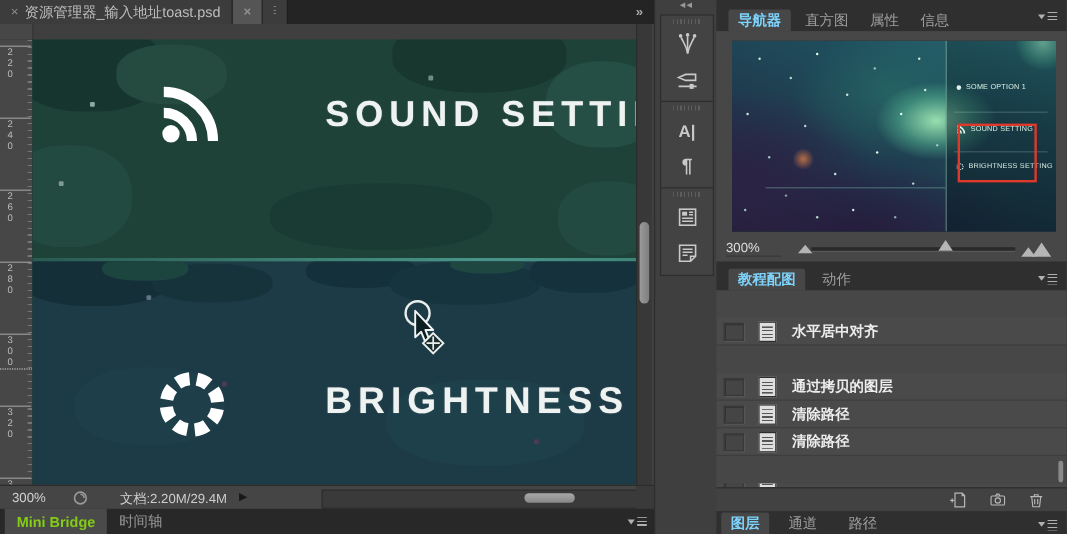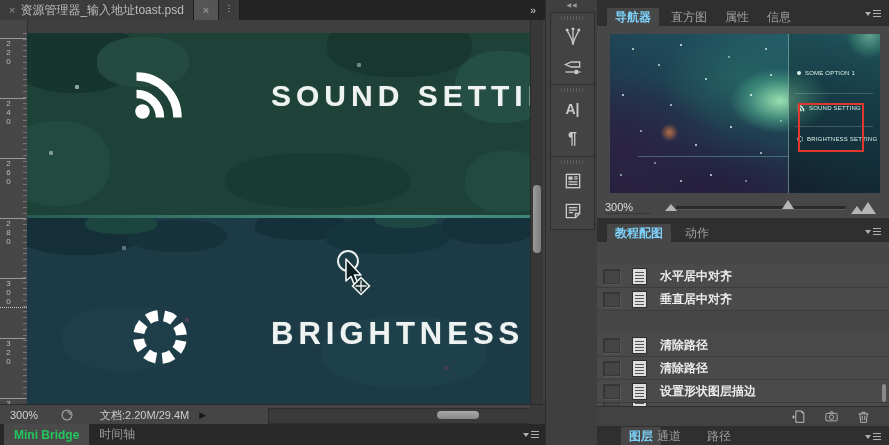--- a/index.html
+++ b/index.html
@@ -54,21 +54,21 @@
   #zoom-field{margin-left:10px;width:50px;color:#d2d2d2;}
   #doc-info{margin-left:26px;}
   #status-arrow{margin-left:10px;color:#181818;font-size:9px;font-family:"DejaVu Sans",sans-serif;}
   #hscroll{position:absolute;left:268px;top:3px;width:262px;height:14px;background:#3a3a3a;border:1px solid #2e2e2e;}
   #hscroll .thumb{position:absolute;left:168px;top:2px;width:42px;height:8px;border-radius:4px;
         background:linear-gradient(180deg,#a8a8a8,#888888);}
   #status-corner{position:absolute;left:530px;top:0;width:15px;height:20px;background:#3a3a3a;}
   
   #bottombar{left:0;top:424px;width:545px;height:21px;background:#282828;display:flex;align-items:stretch;}
   .bb-tab{display:flex;align-items:center;padding:0 10px;font-size:12px;}
-  .bb-tab.active{background:#4a4a4a;color:#22c55e;font-weight:bold;}
+  .bb-tab.active{background:#4a4a4a;color:#84cc16;font-weight:bold;}
   .bb-tab.inactive{color:#979797;}
   
   #strip{left:545px;top:0;width:52px;height:445px;background:#3f3f3f;border-left:1px solid #2d2d2d;}
   #strip-collapse{position:absolute;left:0;top:1px;width:52px;text-align:center;color:#999;
         font-size:6px;font-family:"DejaVu Sans",sans-serif;letter-spacing:1px;cursor:default;}
   .strip-group{position:absolute;left:4px;width:43px;background:#434343;border:1px solid #2d2d2d;}
   .grip{height:4px;margin:3px 10px 2px 10px;
         background:repeating-linear-gradient(90deg,#5d5d5d 0 1px,transparent 1px 3px);}
   .strip-btn{width:43px;height:30px;display:flex;align-items:center;justify-content:center;color:#c9c9c9;}
   .strip-btn svg{stroke:#c9c9c9;fill:none;stroke-width:1.6;}
@@ -385,39 +385,34 @@
           <div class="lines"></div>
       </div>
     </div>
 
     <div id="hist-list">
       <div class="hist-row" style="top:23px;font-family:Liberation Mono, monospace;">
         <div class="hist-check"></div>
         <div class="hist-icon"></div>
         <div class="hist-label">水平居中对齐</div>
       </div>
-      <div class="hist-row" style="top:46px;">
+      <div class="hist-row" style="top:69px;">
         <div class="hist-check"></div>
         <div class="hist-icon"></div>
-        <div class="hist-label">垂直居中对齐</div>
+        <div class="hist-label">通过拷贝的图层</div>
       </div>
       <div class="hist-row" style="top:92px;">
         <div class="hist-check"></div>
         <div class="hist-icon"></div>
         <div class="hist-label">清除路径</div>
       </div>
       <div class="hist-row" style="top:115px;">
         <div class="hist-check"></div>
         <div class="hist-icon"></div>
         <div class="hist-label">清除路径</div>
-      </div>
-      <div class="hist-row" style="top:138px;">
-        <div class="hist-check"></div>
-        <div class="hist-icon"></div>
-        <div class="hist-label">设置形状图层描边</div>
       </div>
       <div class="hist-row" style="top:161px;height:3px;overflow:hidden;">
         <div class="hist-check"></div>
         <div class="hist-icon"></div>
       </div>
     </div>
     <div id="hist-scroll"></div>
 
     <div id="hist-foot">
       <svg width="17" height="16" viewBox="0 0 24 24">
@@ -432,21 +427,21 @@
       </svg>
       <svg width="15" height="16" viewBox="0 0 24 24">
         <path d="M4 7 H20"></path>
           <path d="M9.5 7 V4.5 H14.5 V7"></path>
           <path d="M6 7 L7.5 20.5 H16.5 L18 7"></path>
           <path d="M10 10 V17 M14 10 V17"></path>
       </svg>
     </div>
 
     <div class="ptab-bar" id="layers-bar">
-      <div class="ptab active" style="left:4px;margin-left:20px;">图层</div>
+      <div class="ptab active" style="left:4px;">图层</div>
       <div class="ptab" style="left:52px;text-align:right;">通道</div>
       <div class="ptab" style="left:102px;">路径</div>
       <div class="panel-menu" style="left:268px;top:6px;">
         <div class="tri"></div>
           <div class="lines"></div>
       </div>
     </div>
   </div>
 
 </div>

